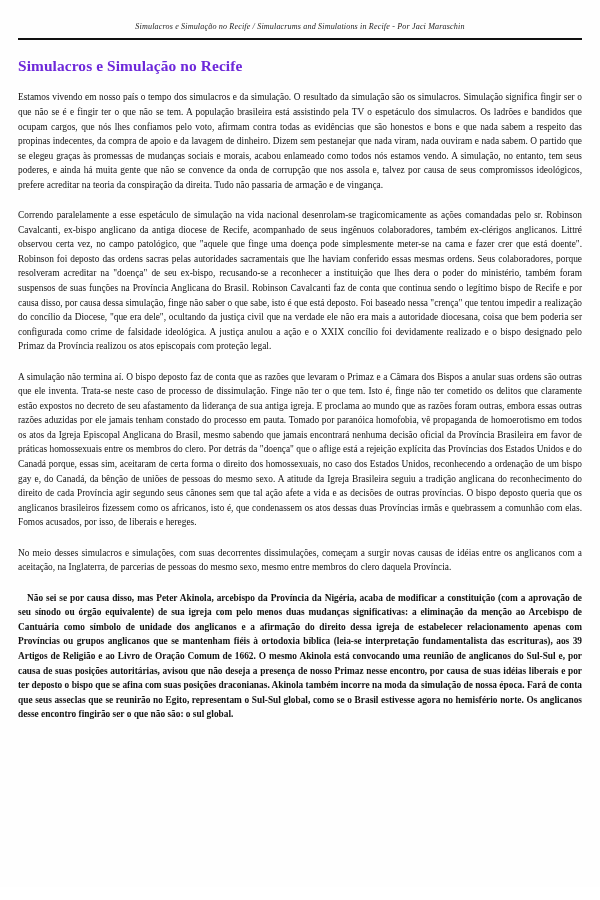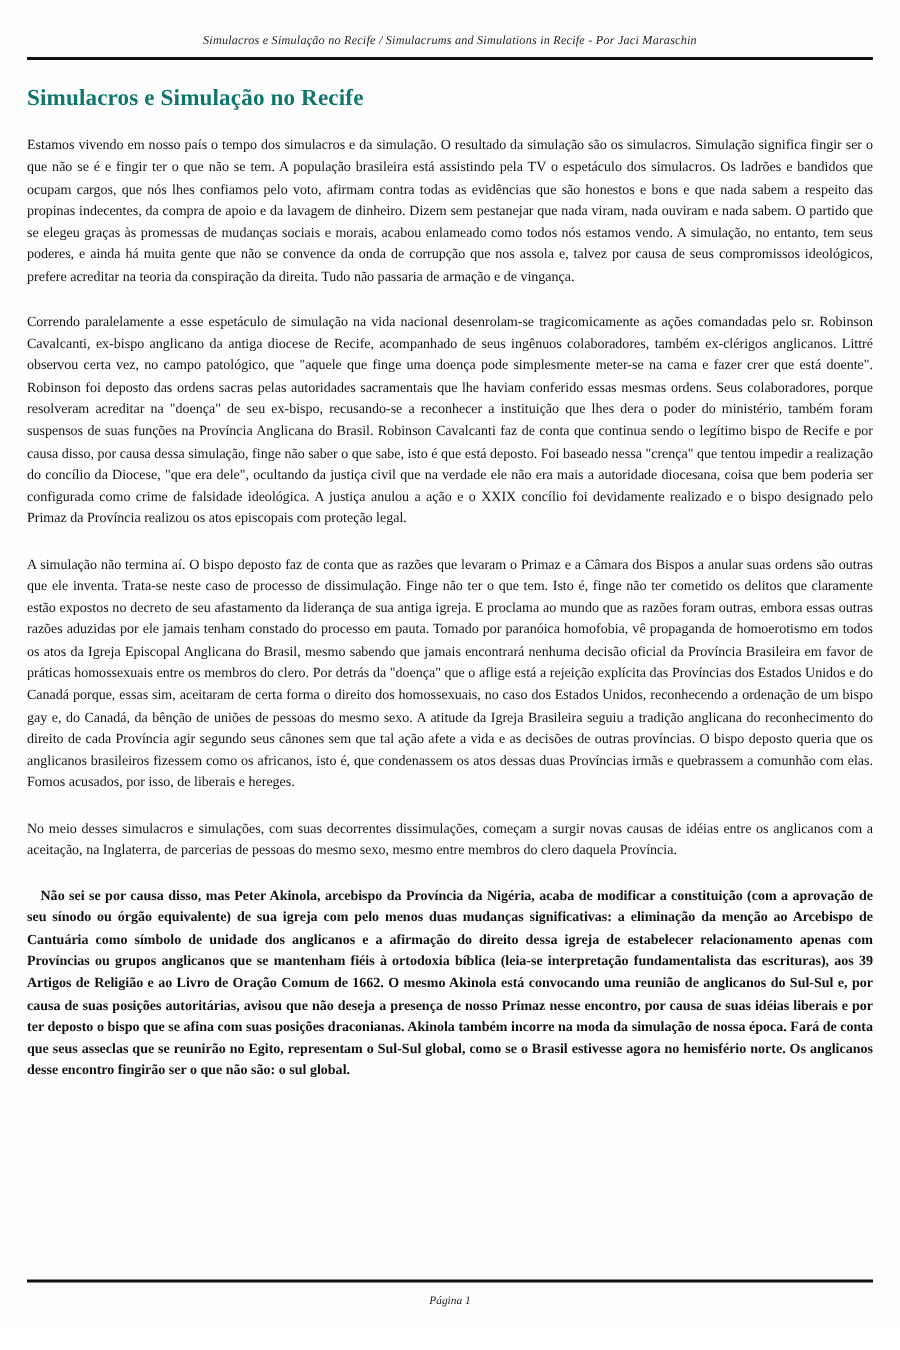--- a/index.html
+++ b/index.html
@@ -39,21 +39,21 @@
     height: 0;
     border-top: 2.1px solid #111;
   }
   
   .doc-title {
     margin: 17px 0 0 0;
     font-size: 15.4px;
     font-weight: bold;
     letter-spacing: 0.1px;
     line-height: 1.15;
-    color: #0f766e;
+    color: #6d28d9;
   }
   
   .body-copy {
     margin-top: 12px;
   }
   .para {
     margin: 16px 0 9px 0;
     font-size: 9.35px;
     line-height: 14.55px;
     text-align: justify;
@@ -96,18 +96,14 @@
   <h1 class="doc-title">Simulacros e Simulação no Recife</h1>
 
   <div class="body-copy">
     <p class="para">Estamos vivendo em nosso país o tempo dos simulacros e da simulação. O resultado da simulação são os simulacros. Simulação significa fingir ser o que não se é e fingir ter o que não se tem. A população brasileira está assistindo pela TV o espetáculo dos simulacros. Os ladrões e bandidos que ocupam cargos, que nós lhes confiamos pelo voto, afirmam contra todas as evidências que são honestos e bons e que nada sabem a respeito das propinas indecentes, da compra de apoio e da lavagem de dinheiro. Dizem sem pestanejar que nada viram, nada ouviram e nada sabem. O partido que se elegeu graças às promessas de mudanças sociais e morais, acabou enlameado como todos nós estamos vendo. A simulação, no entanto, tem seus poderes, e ainda há muita gente que não se convence da onda de corrupção que nos assola e, talvez por causa de seus compromissos ideológicos, prefere acreditar na teoria da conspiração da direita. Tudo não passaria de armação e de vingança.</p>
     <p class="para">Correndo paralelamente a esse espetáculo de simulação na vida nacional desenrolam-se tragicomicamente as ações comandadas pelo sr. Robinson Cavalcanti, ex-bispo anglicano da antiga diocese de Recife, acompanhado de seus ingênuos colaboradores, também ex-clérigos anglicanos. Littré observou certa vez, no campo patológico, que "aquele que finge uma doença pode simplesmente meter-se na cama e fazer crer que está doente". Robinson foi deposto das ordens sacras pelas autoridades sacramentais que lhe haviam conferido essas mesmas ordens. Seus colaboradores, porque resolveram acreditar na "doença" de seu ex-bispo, recusando-se a reconhecer a instituição que lhes dera o poder do ministério, também foram suspensos de suas funções na Província Anglicana do Brasil. Robinson Cavalcanti faz de conta que continua sendo o legítimo bispo de Recife e por causa disso, por causa dessa simulação, finge não saber o que sabe, isto é que está deposto. Foi baseado nessa "crença" que tentou impedir a realização do concílio da Diocese, "que era dele", ocultando da justiça civil que na verdade ele não era mais a autoridade diocesana, coisa que bem poderia ser configurada como crime de falsidade ideológica. A justiça anulou a ação e o XXIX concílio foi devidamente realizado e o bispo designado pelo Primaz da Província realizou os atos episcopais com proteção legal.</p>
     <p class="para">A simulação não termina aí. O bispo deposto faz de conta que as razões que levaram o Primaz e a Câmara dos Bispos a anular suas ordens são outras que ele inventa. Trata-se neste caso de processo de dissimulação. Finge não ter o que tem. Isto é, finge não ter cometido os delitos que claramente estão expostos no decreto de seu afastamento da liderança de sua antiga igreja. E proclama ao mundo que as razões foram outras, embora essas outras razões aduzidas por ele jamais tenham constado do processo em pauta. Tomado por paranóica homofobia, vê propaganda de homoerotismo em todos os atos da Igreja Episcopal Anglicana do Brasil, mesmo sabendo que jamais encontrará nenhuma decisão oficial da Província Brasileira em favor de práticas homossexuais entre os membros do clero. Por detrás da "doença" que o aflige está a rejeição explícita das Províncias dos Estados Unidos e do Canadá porque, essas sim, aceitaram de certa forma o direito dos homossexuais, no caso dos Estados Unidos, reconhecendo a ordenação de um bispo gay e, do Canadá, da bênção de uniões de pessoas do mesmo sexo. A atitude da Igreja Brasileira seguiu a tradição anglicana do reconhecimento do direito de cada Província agir segundo seus cânones sem que tal ação afete a vida e as decisões de outras províncias. O bispo deposto queria que os anglicanos brasileiros fizessem como os africanos, isto é, que condenassem os atos dessas duas Províncias irmãs e quebrassem a comunhão com elas. Fomos acusados, por isso, de liberais e hereges.</p>
     <p class="para">No meio desses simulacros e simulações, com suas decorrentes dissimulações, começam a surgir novas causas de idéias entre os anglicanos com a aceitação, na Inglaterra, de parcerias de pessoas do mesmo sexo, mesmo entre membros do clero daquela Província.</p>
     <p class="para indent-first">Não sei se por causa disso, mas Peter Akinola, arcebispo da Província da Nigéria, acaba de modificar a constituição (com a aprovação de seu sínodo ou órgão equivalente) de sua igreja com pelo menos duas mudanças significativas: a eliminação da menção ao Arcebispo de Cantuária como símbolo de unidade dos anglicanos e a afirmação do direito dessa igreja de estabelecer relacionamento apenas com Províncias ou grupos anglicanos que se mantenham fiéis à ortodoxia bíblica (leia-se interpretação fundamentalista das escrituras), aos 39 Artigos de Religião e ao Livro de Oração Comum de 1662. O mesmo Akinola está convocando uma reunião de anglicanos do Sul-Sul e, por causa de suas posições autoritárias, avisou que não deseja a presença de nosso Primaz nesse encontro, por causa de suas idéias liberais e por ter deposto o bispo que se afina com suas posições draconianas. Akinola também incorre na moda da simulação de nossa época. Fará de conta que seus asseclas que se reunirão no Egito, representam o Sul-Sul global, como se o Brasil estivesse agora no hemisfério norte. Os anglicanos desse encontro fingirão ser o que não são: o sul global.</p>
   </div>
 
-  <div class="footer">
-    <div class="rule-bottom"></div>
-    <div class="page-number">Página 1</div>
-  </div>
 
 </div>
 
 </body></html>

